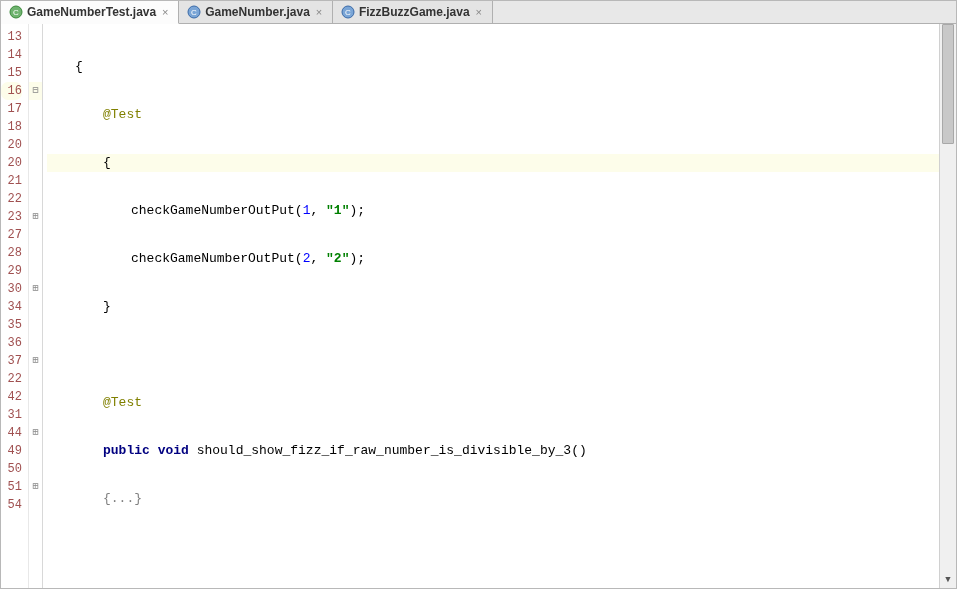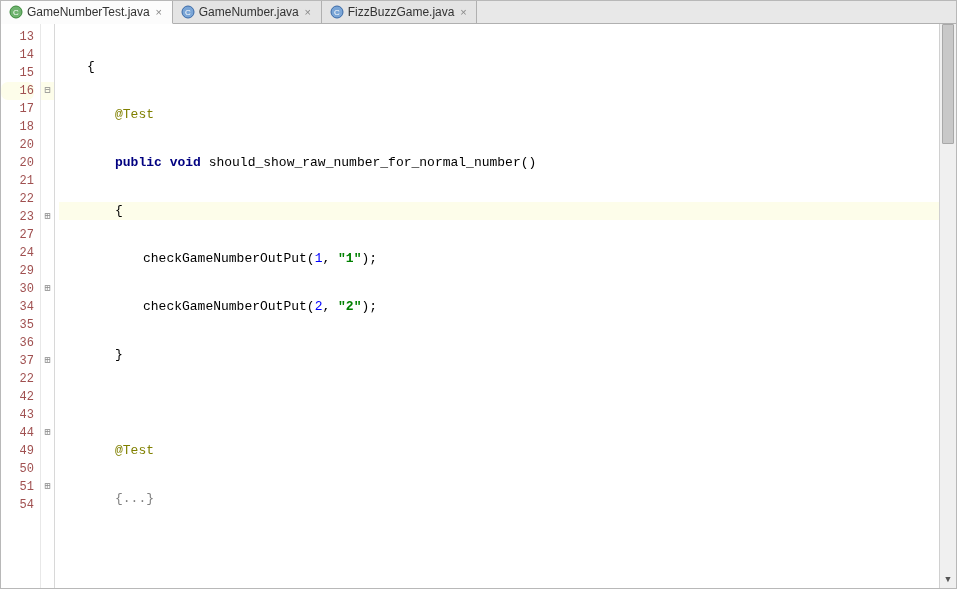--- a/index.html
+++ b/index.html
@@ -3,25 +3,25 @@
 <meta charset="utf-8">
 <style>
   * { margin:0; padding:0; box-sizing:border-box; }
   html,body { width:957px; height:589px; font-family:"Consolas","Courier New",monospace; font-size:13px; background:#fff; overflow:hidden; }
   .root { display:flex; flex-direction:column; height:100%; border:1px solid #b8b8b8; }
   
   .tabbar { display:flex; height:23px; background:#e8e8e8; border-bottom:1px solid #b0b0b0; font-family:"Segoe UI",Tahoma,sans-serif; font-size:12px; }
   .tab { display:flex; align-items:center; gap:4px; padding:0 8px; border-right:1px solid #b0b0b0; background:#e4e4e4; cursor:pointer; }
   .tab.active { background:#fcfcfc; border-bottom:1px solid #fcfcfc; margin-bottom:-1px; }
   .tab .ticon { width:14px; height:14px; flex:0 0 14px; }
-  .tab .tlabel { color:#333; white-space:nowrap; }
+  .tab .tlabel { color:#333; white-space:nowrap;font-weight:bold; }
   .tab .tclose { width:10px; height:10px; color:#888; font-size:11px; line-height:10px; text-align:center; }
   
   .editor { flex:1; display:flex; background:#fff; overflow:hidden; }
-  .gutter { width:40px; background:#fff; border-right:1px solid #e8e8e8; text-align:right; padding-right:6px; padding-top:4px; }
+  .gutter { width:28px; background:#fff; border-right:1px solid #e8e8e8; text-align:right; padding-right:6px; padding-top:4px; }
   .fold { width:14px; background:#fff; border-right:1px solid #d8d8d8; padding-top:4px; }
   .code { flex:1; padding:4px 0 0 4px; white-space:pre; overflow:hidden; }
   .ln { height:18px; line-height:18px; color:#a05050; font-size:12px; }
   .fld { height:18px; line-height:18px; text-align:center; color:#888; font-size:10px; cursor:pointer; }
   .row { height:18px; line-height:18px; }
   .row.hl { background:#fdfdea; }
   .indent1 { padding-left:28px; }
   .indent2 { padding-left:56px; }
   .indent3 { padding-left:84px; }
   
@@ -78,30 +78,30 @@
         <div class="ln">15</div>
         <div class="ln" style="background: rgb(253, 253, 234); border-radius: 7px;">16</div>
         <div class="ln">17</div>
         <div class="ln">18</div>
         <div class="ln">20</div>
         <div class="ln">20</div>
         <div class="ln">21</div>
         <div class="ln">22</div>
         <div class="ln">23</div>
         <div class="ln">27</div>
-        <div class="ln">24</div>
+        <div class="ln">28</div>
         <div class="ln">29</div>
         <div class="ln">30</div>
         <div class="ln">34</div>
         <div class="ln">35</div>
         <div class="ln">36</div>
         <div class="ln">37</div>
         <div class="ln">22</div>
         <div class="ln">42</div>
-        <div class="ln">43</div>
+        <div class="ln">31</div>
         <div class="ln">44</div>
         <div class="ln">49</div>
         <div class="ln">50</div>
         <div class="ln">51</div>
         <div class="ln">54</div>
       </div>
     <div class="fold" id="foldcol">
         <div class="fld"></div>
         <div class="fld"></div>
         <div class="fld"></div>
@@ -127,27 +127,27 @@
         <div class="fld">⊞</div>
         <div class="fld"></div>
         <div class="fld"></div>
         <div class="fld">⊞</div>
         <div class="fld"></div>
       </div>
 
     <div class="code">
       <div class="row indent1"><span class="pln">{</span></div>
       <div class="row indent2"><span class="ann">@Test</span></div>
-      <div class="row indent2"><span class="kw">public</span><span class="pln"> </span><span class="kw">void</span><span class="pln"> </span><span class="pln">should_show_raw_number_for_normal_number</span><span class="pln">(</span><span class="pln">)</span></div>
       <div class="row hl indent2"><span class="pln">{</span></div>
       <div class="row indent3"><span class="pln">checkGameNumberOutPut</span><span class="pln">(</span><span class="num">1</span><span class="pln">, </span><span class="str">"1"</span><span class="pln">)</span><span class="pln">;</span></div>
       <div class="row indent3"><span class="pln">checkGameNumberOutPut</span><span class="pln">(</span><span class="num">2</span><span class="pln">, </span><span class="str">"2"</span><span class="pln">)</span><span class="pln">;</span></div>
       <div class="row indent2"><span class="pln">}</span></div>
       <div class="row"></div>
       <div class="row indent2"><span class="ann">@Test</span></div>
+      <div class="row indent2"><span class="kw">public</span><span class="pln"> </span><span class="kw">void</span><span class="pln"> </span><span class="pln">should_show_fizz_if_raw_number_is_divisible_by_3</span><span class="pln">(</span><span class="pln">)</span></div>
       <div class="row indent2"><span class="fold-txt">{...}</span></div>
       <div class="row"></div>
       
       
       
       
       
       
       
       

